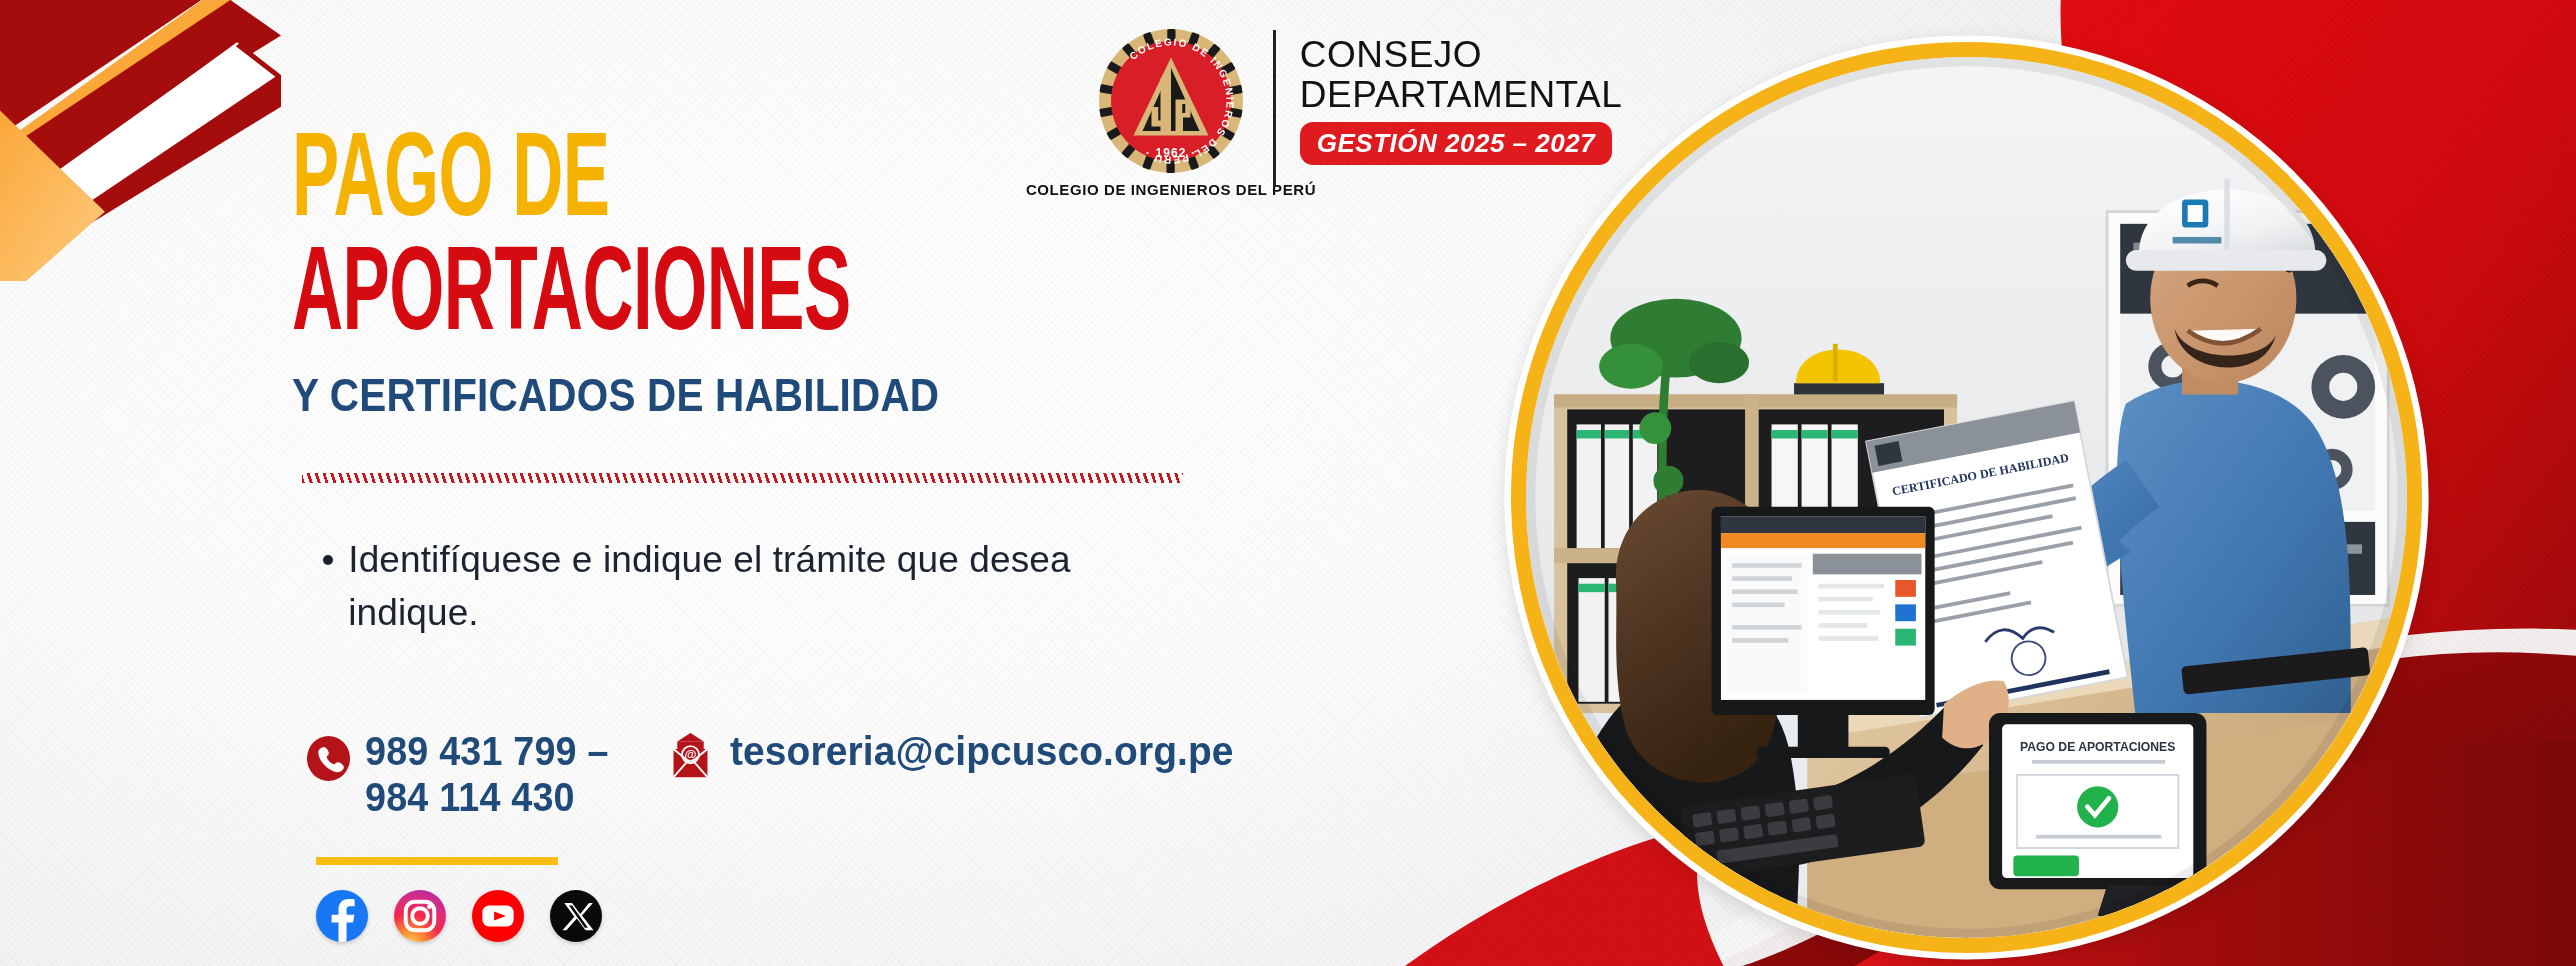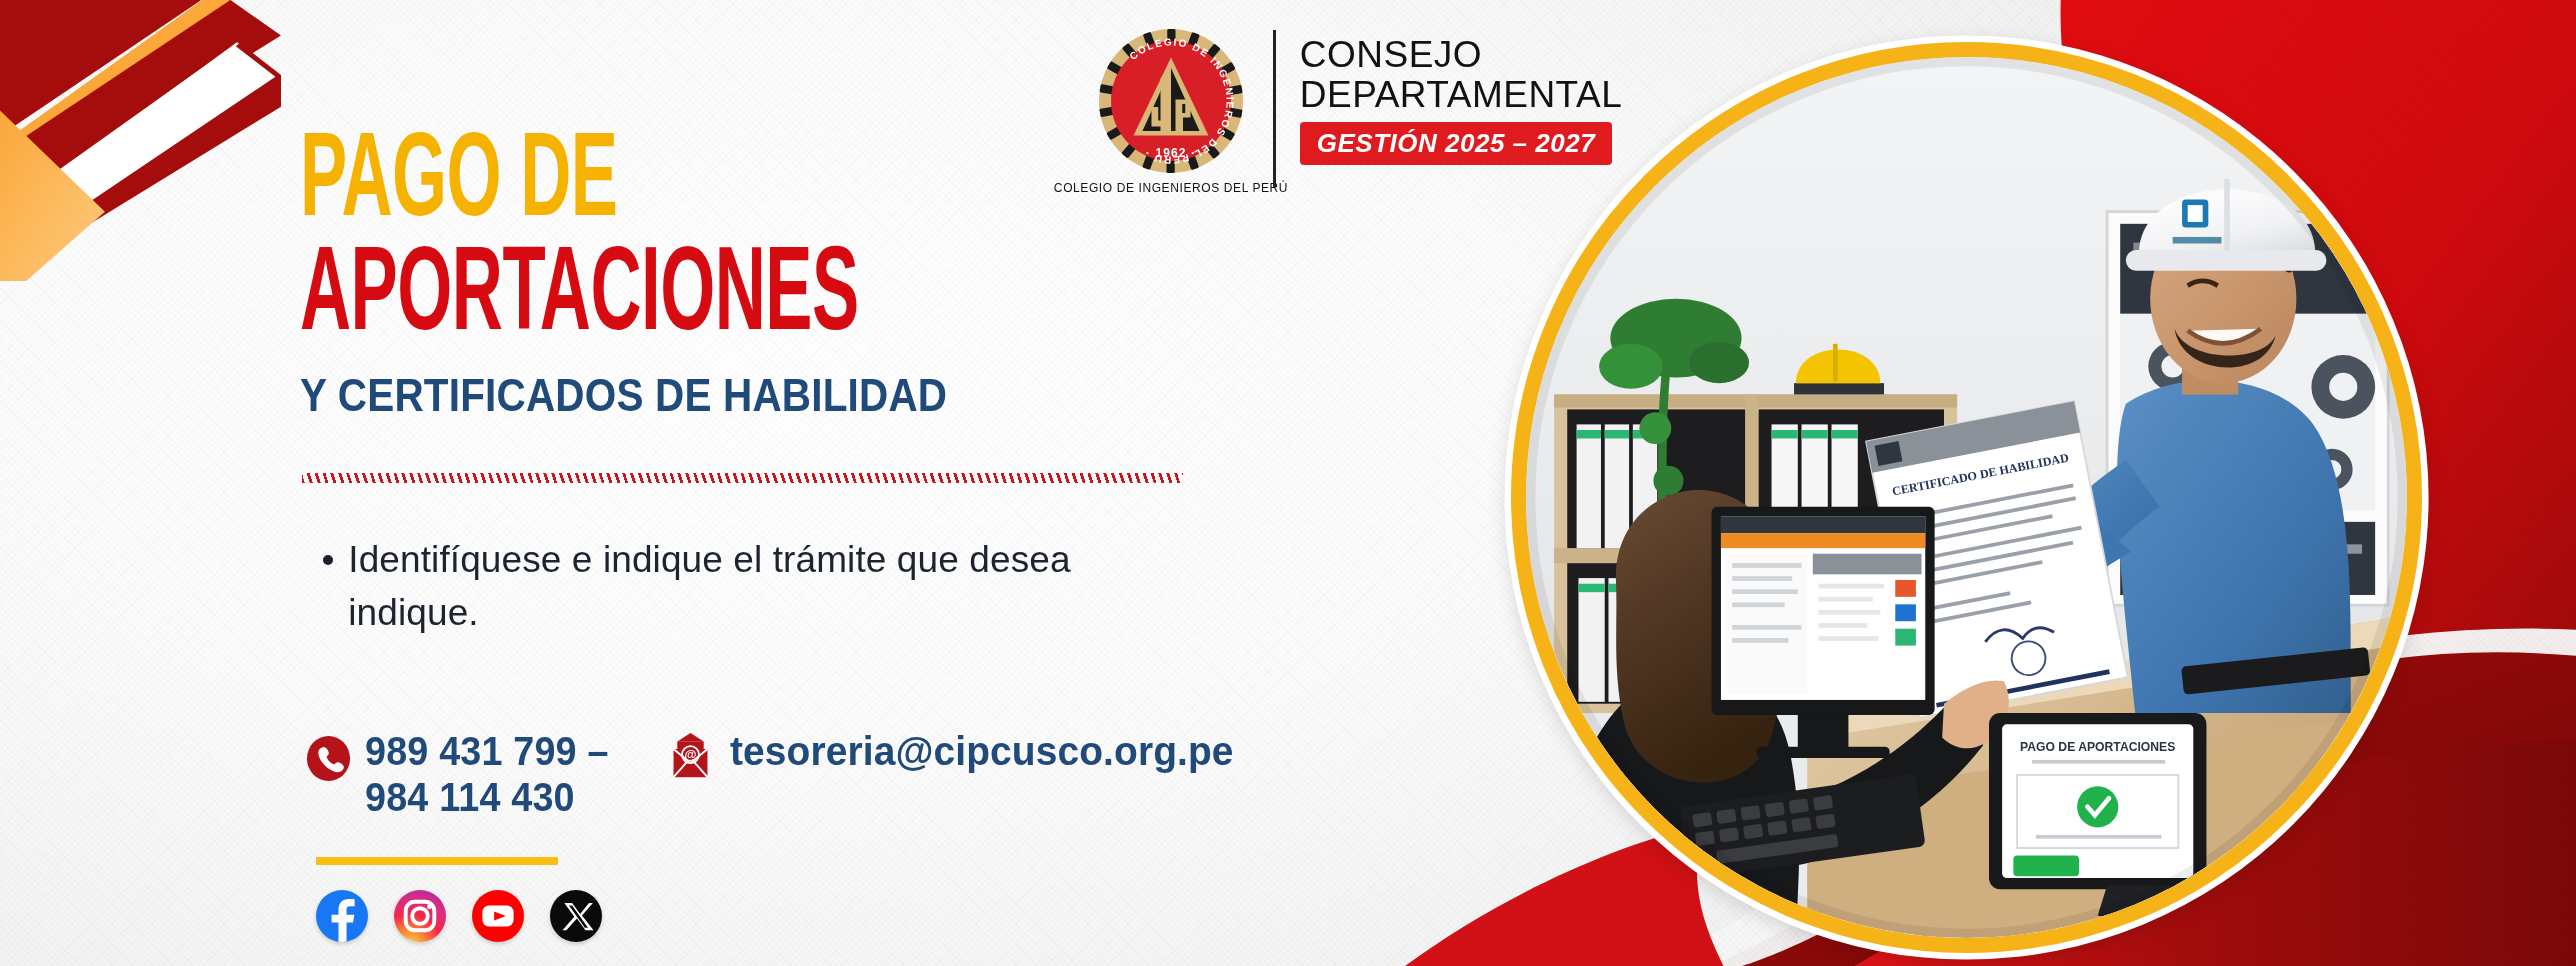--- a/index.html
+++ b/index.html
@@ -44,37 +44,37 @@
   .photo-inner{position:absolute;inset:0;overflow:hidden;border-radius:50%;}
 
   
   .logo-block{
     position:absolute; left:1082px; top:26px;
     display:flex; align-items:flex-start; z-index:7;
   }
   .seal-col{display:flex;flex-direction:column;align-items:center;width:178px;}
   .seal{width:150px;height:150px;position:relative;}
   .seal-caption{
-    font-size:12px;font-weight:400;color:#111;letter-spacing:0.6px;
+    font-size:15px;font-weight:700;color:#111;letter-spacing:0.6px;
     margin-top:4.7px;white-space:nowrap;
   }
   .logo-divider{width:2.8px;background:#222;height:157px;margin:3.7px 24px 0 13px;}
   .logo-text{padding-top:9.4px;}
   .logo-text .line{
     font-size:37px;font-weight:400;color:#121212;letter-spacing:0.5px;
     line-height:1.06;text-transform:uppercase;
   }
   .gestion-pill{
     display:inline-block;margin-top:8.4px;background:#E01B20;color:#fff;
     font-style:italic;font-weight:800;font-size:26px;letter-spacing:0.5px;
-    padding:5.6px 17px 6.6px;border-radius:4px;white-space:nowrap;text-align:right;
-  }
-
-  
-  .headline{position:absolute;left:300px;top:124px;z-index:7;}
+    padding:5.6px 17px 6.6px;border-radius:13px;white-space:nowrap;text-align:right;
+  }
+
+  
+  .headline{position:absolute;left:292px;top:124px;z-index:7;}
   .h-pago{
     font-size:118px;line-height:0.86;font-weight:900;color:#F5B200;
     letter-spacing:-0.9px;transform:scaleX(0.60);transform-origin:left center;
     font-family:"Liberation Sans",sans-serif;white-space:nowrap;
   }
   .h-aporta{
     font-size:118px;line-height:0.86;font-weight:900;color:#D60B12;
     letter-spacing:-0.9px;transform:scaleX(0.60);transform-origin:left center;
     margin-top:13px;white-space:nowrap;
   }

